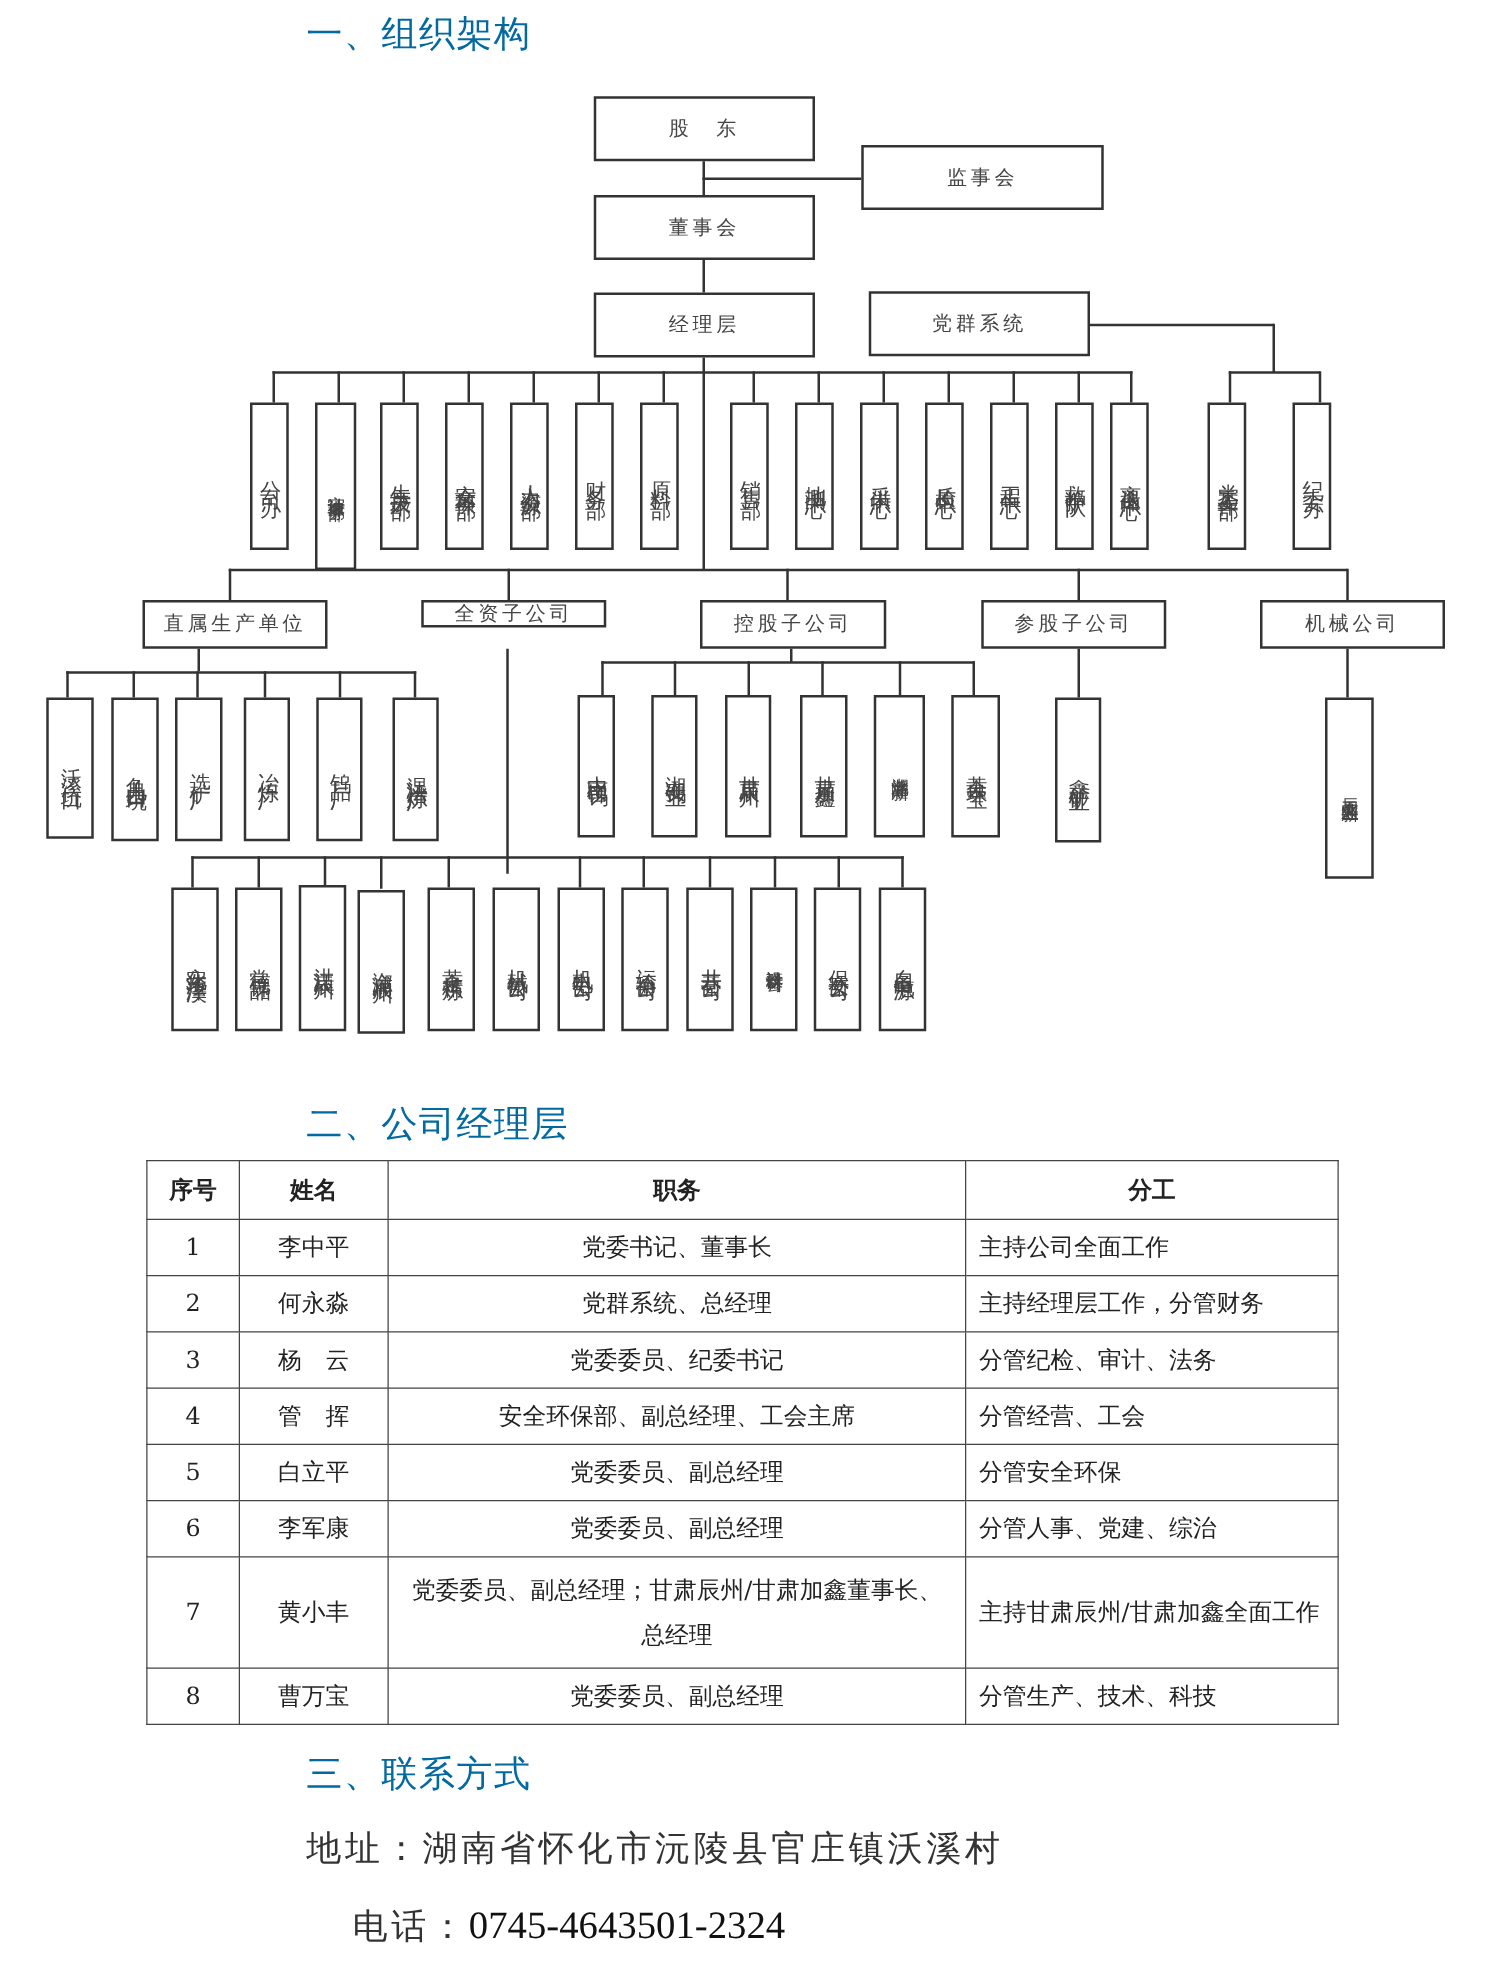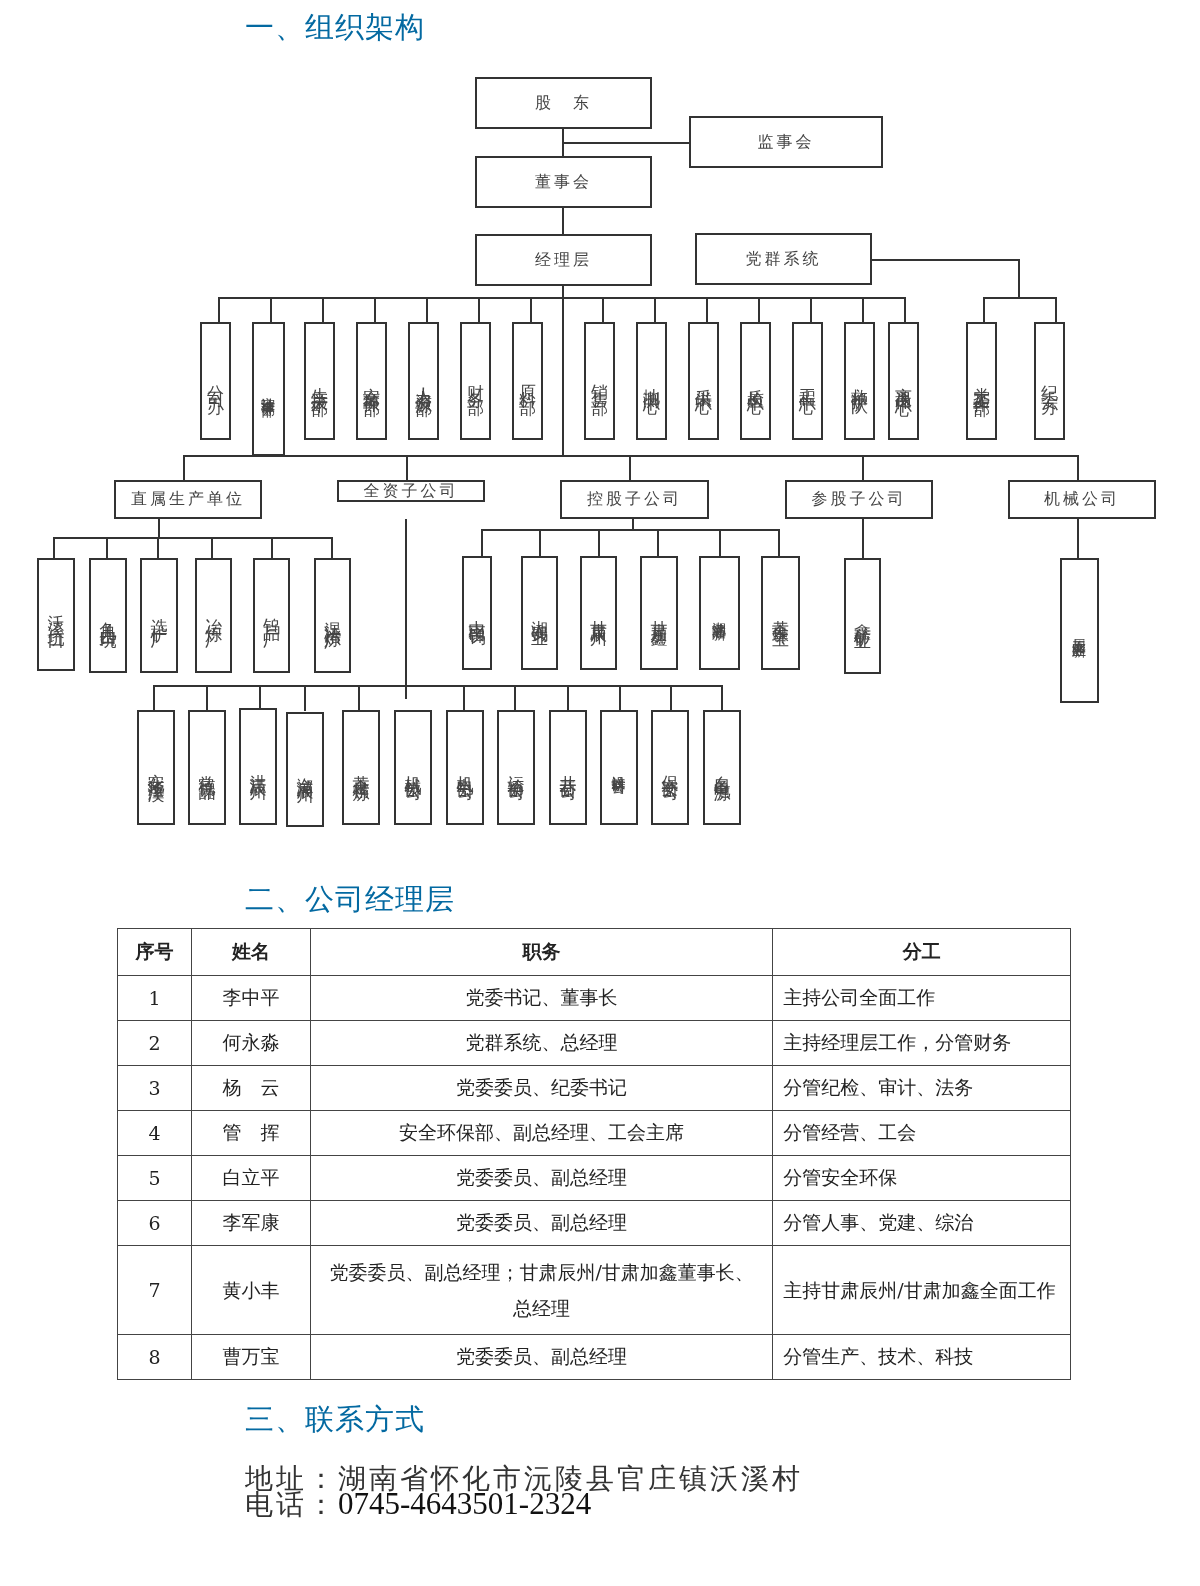--- a/index.html
+++ b/index.html
@@ -222,15 +222,15 @@
       <td class="c">党委委员、副总经理</td>
       <td class="l">分管生产、技术、科技</td>
     </tr>
   </tbody>
 </table>
 
 <div class="h" style="left:245px;top:1400px;">三、联系方式</div>
 <div class="contact" style="top:1460px;">
   <span>地址：</span><span>湖南省怀化市沅陵县官庄镇沃溪村</span>
 </div>
-<div class="contact" style="top:1486px;">
+<div class="contact" style="top:1522px;margin-left:37px;">
   <span>电话：</span><span class="num">0745-4643501-2324</span>
 </div>
 
 </body></html>

